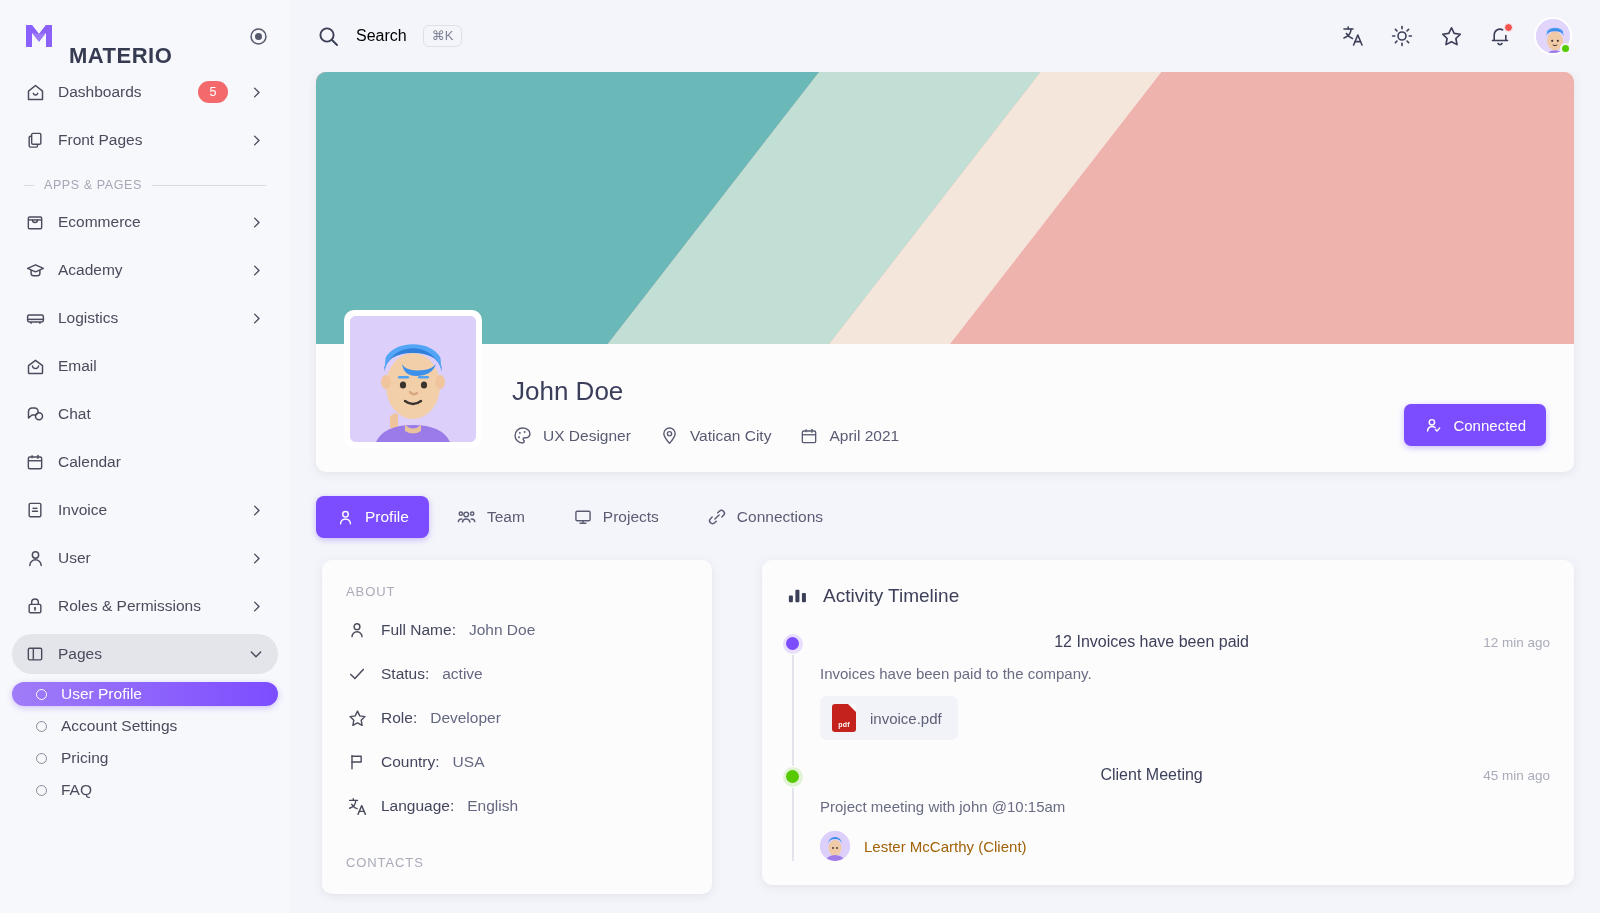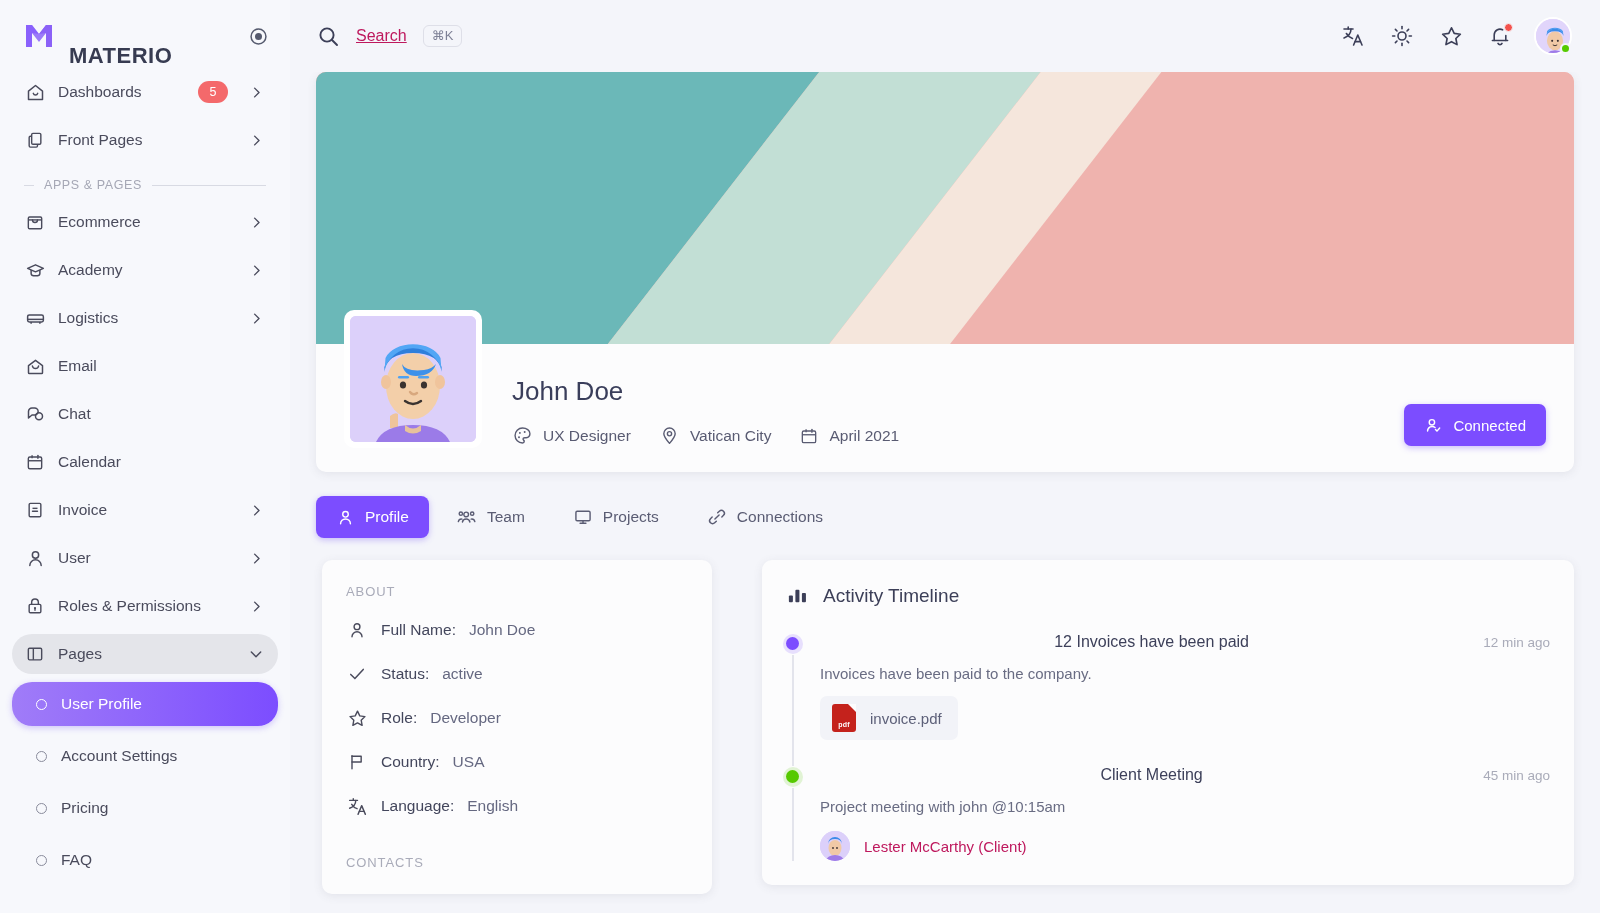--- a/index.html
+++ b/index.html
@@ -67,21 +67,21 @@
   }
   .nav-section .line { height: 1px; background: #D8DAE3; flex: 1; }
   .nav-section .line.short { flex: 0 0 10px; }
   .nav-section .txt {
     font-size: 12.5px; letter-spacing: .6px;
     color: #A5A7B5; white-space: nowrap;
   }
 
   .sub-item {
     display: flex; align-items: center;
-    height: 44px; margin-bottom: 8px;
+    height: 24px; margin-bottom: 8px;
     padding: 0 14px 0 24px;
     border-radius: 20px; cursor: pointer;
     color: #4A4B5C; gap: 14px;
   }
   .sub-item .dot {
     width: 11px; height: 11px; flex: 0 0 11px;
     border-radius: 50%; border: 1.6px solid #8A8C9C;
   }
   .sub-item .lbl { font-size: 15.5px; }
   .sub-item.active {
@@ -99,21 +99,21 @@
     display: flex; flex-direction: column;
     overflow: hidden;
   }
   .topbar {
     height: 72px; flex: 0 0 72px;
     display: flex; align-items: center;
     padding: 0 28px 0 26px;
     background: #F4F5FA;
   }
   .search-wrap { display: flex; align-items: center; gap: 16px; cursor: pointer; }
-  .search-text { font-size: 16px; color: #be185d; text-decoration: underline; }
+  .search-text { font-size: 16px; color: #000000; }
   .kbd {
     border: 1px solid #DEDFE8; border-radius: 6px;
     font-size: 13px; color: #7E8196;
     padding: 3px 8px 4px; line-height: 1;
     font-family: "Liberation Sans", sans-serif;
   }
   .spacer { flex: 1; }
   .top-icons { display: flex; align-items: center; gap: 19px; }
   .ticon { width: 30px; height: 30px; display: flex; align-items: center; justify-content: center; cursor: pointer; position: relative; }
   .notif-dot {
@@ -247,21 +247,21 @@
     content:''; position:absolute; top:0; right:0;
     border-width: 0 8px 8px 0; border-style: solid;
     border-color: transparent #FCFCFD transparent transparent;
   }
   .file-name { font-size: 15px; color: #5D6079; }
   .person-row { display: flex; align-items: center; gap: 14px; margin-top: 16px; }
   .person-av {
     width: 30px; height: 30px; border-radius: 50%;
     background: #DCD0FA; overflow: hidden; position: relative; flex: 0 0 30px;
   }
-  .person-name { font-size: 15px; color: #be185d; }
+  .person-name { font-size: 15px; color: #a16207; }
 
   svg { display: block; }
 </style>
 </head>
 <body>
 
 <div class="app">
 
   <aside class="sidebar">
 

